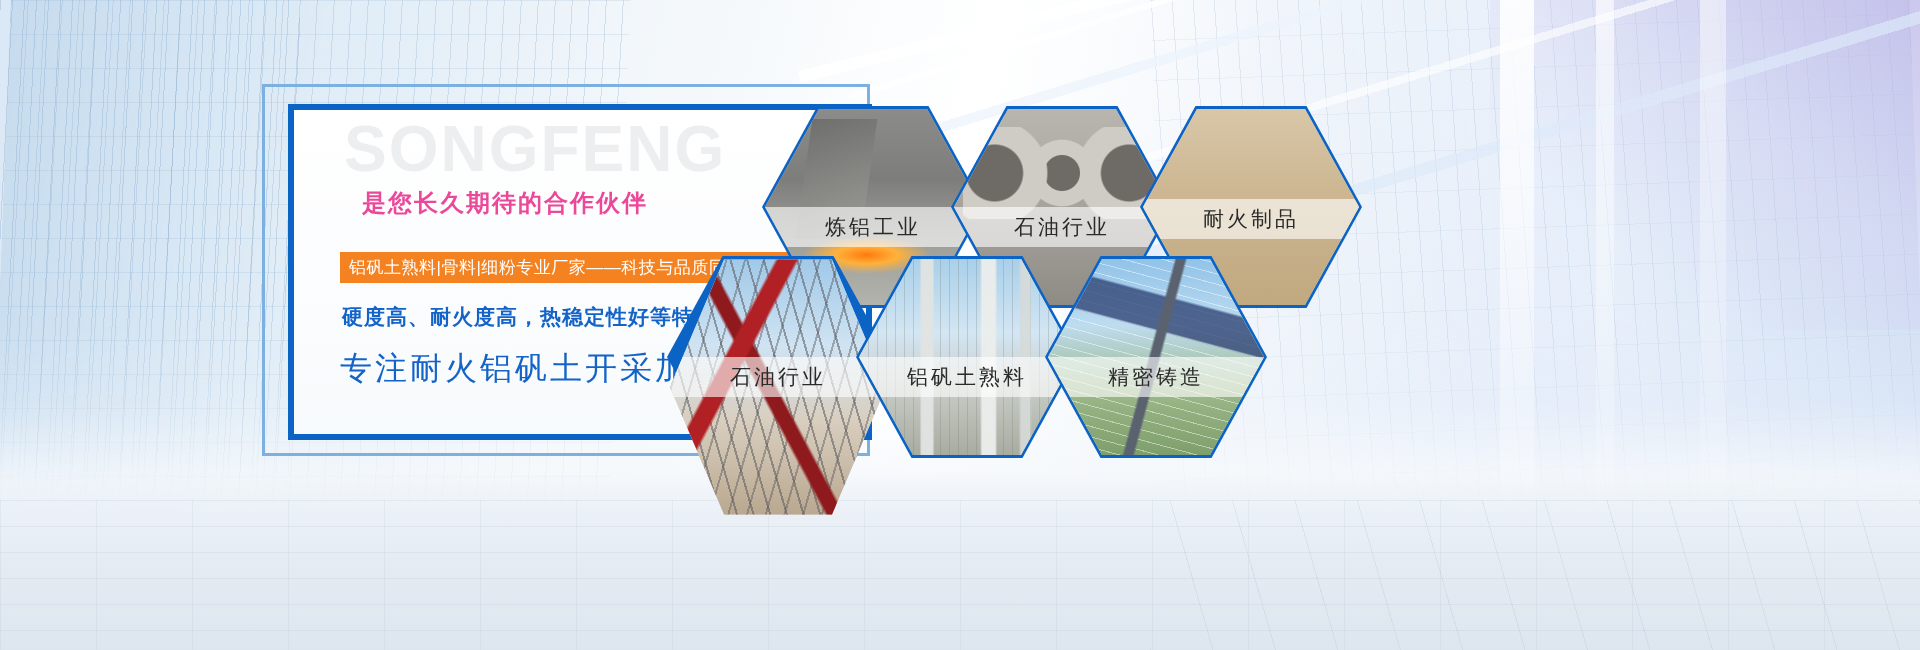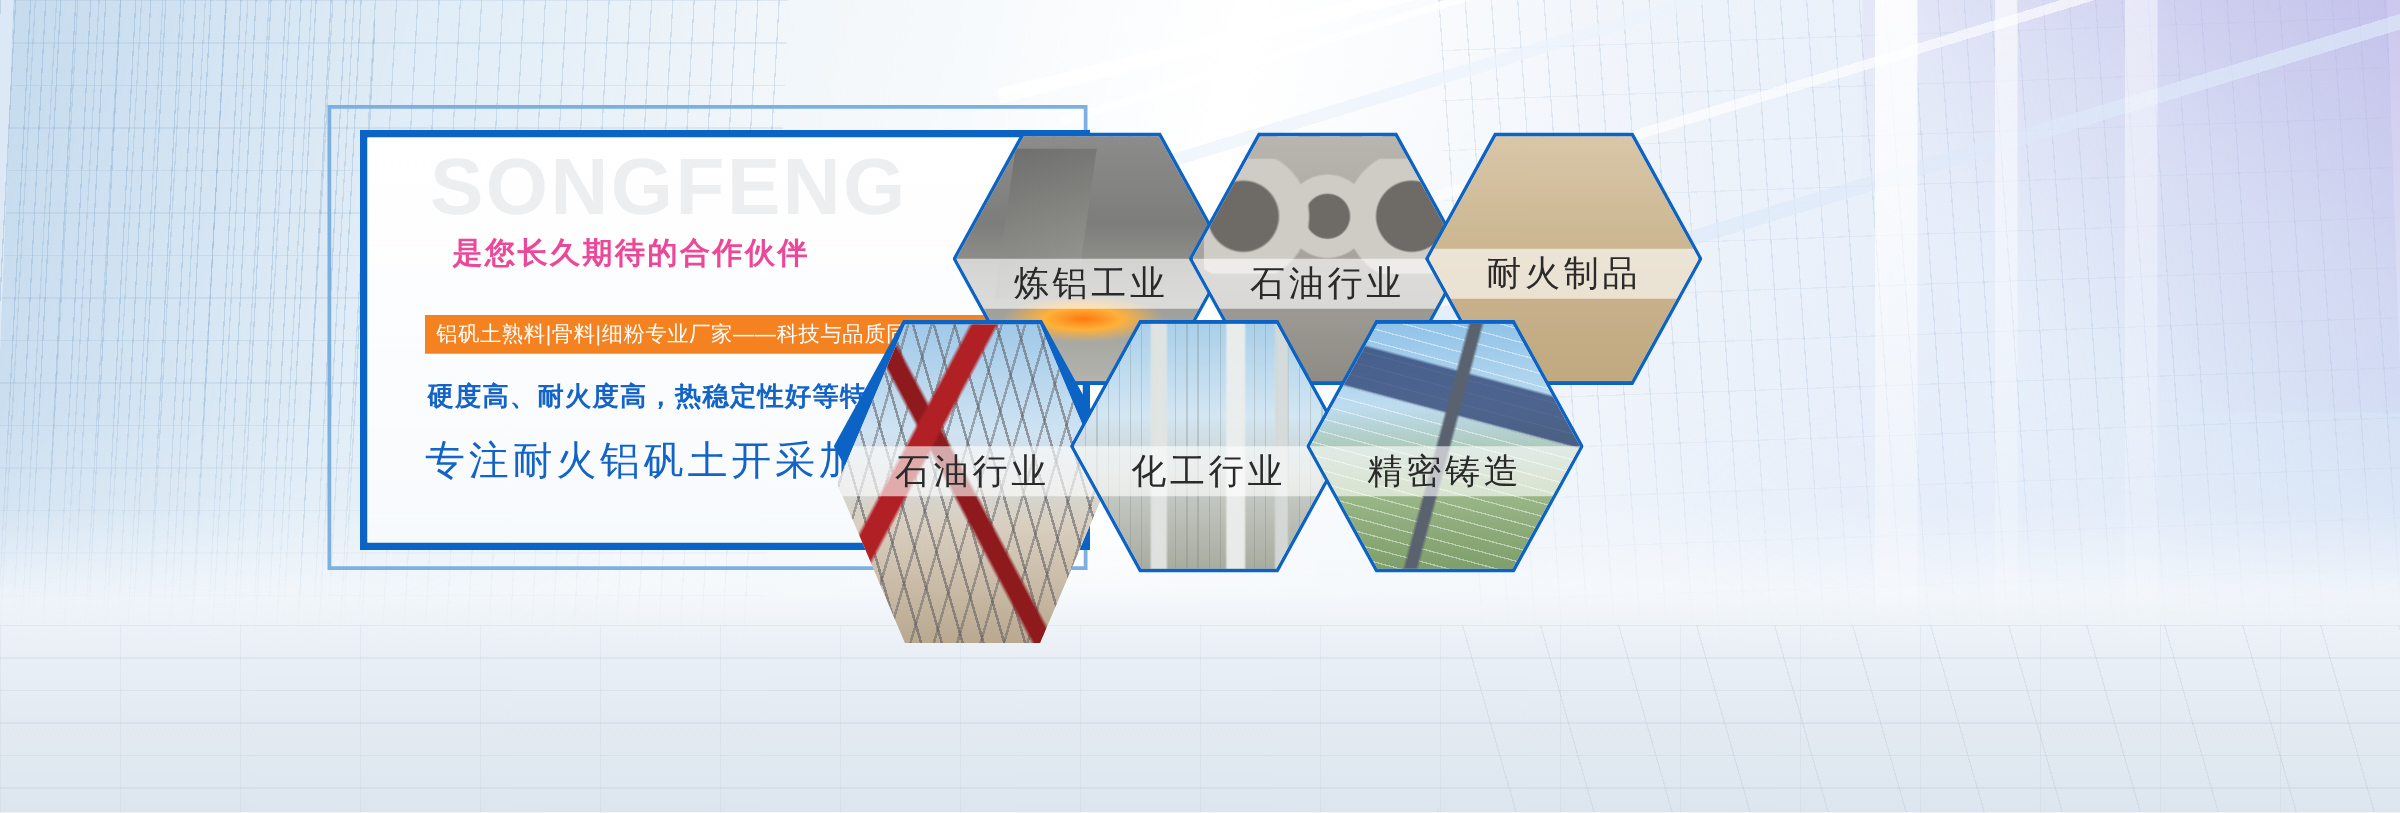--- a/index.html
+++ b/index.html
@@ -149,21 +149,21 @@
   .hex-border {
     position:absolute;
     clip-path:polygon(25% 1%, 75% 1%, 100% 50%, 75% 99%, 25% 99%, 0% 50%);
     background:#0b63c5;
   }
   .hex-img { position:absolute; inset:0; }
   .hex-label {
     position:absolute; left:0; right:0;
     height:40px; display:flex; align-items:center; justify-content:center;
     background:rgba(255,255,255,.62);
-    color:#2a2a2a; font-size:28px; letter-spacing:3px; white-space:nowrap;
+    color:#2a2a2a; font-size:21px; letter-spacing:3px; white-space:nowrap;
   }
 
   
   .ph-alum {
     background:
       radial-gradient(ellipse 90px 26px at 47% 74%, #ff7a10 0%, #ffb13a 34%, rgba(255,140,20,0) 72%),
       linear-gradient(180deg,#8c8c8a 0%,#7d7d7b 36%,#9a9a96 62%,#b4b4ae 100%),
       repeating-linear-gradient(102deg, rgba(60,60,58,.30) 0 3px, rgba(255,255,255,0) 3px 15px);
   }
   .ph-alum::after {
@@ -276,21 +276,21 @@
 
   <div class="hex-border" style="left:667px;top:254px;width:222px;height:206px;"></div>
   <div class="hex" style="left:670px;top:257px;width:216px;height:260px;">
     <div class="hex-img ph-oil"></div>
     <div class="hex-label" style="top:100px">石油行业</div>
   </div>
 
   <div class="hex-border" style="left:856px;top:254px;width:222px;height:206px;"></div>
   <div class="hex" style="left:859px;top:257px;width:216px;height:200px;">
     <div class="hex-img ph-chem"></div>
-    <div class="hex-label" style="top:100px">化工行业</div>
+    <div class="hex-label" style="top:100px">铝矾土熟料</div>
   </div>
 
   <div class="hex-border" style="left:1045px;top:254px;width:222px;height:206px;"></div>
   <div class="hex" style="left:1048px;top:257px;width:216px;height:200px;">
     <div class="hex-img ph-tele"></div>
     <div class="hex-label" style="top:100px">精密铸造</div>
   </div>
 
 </div>
 

